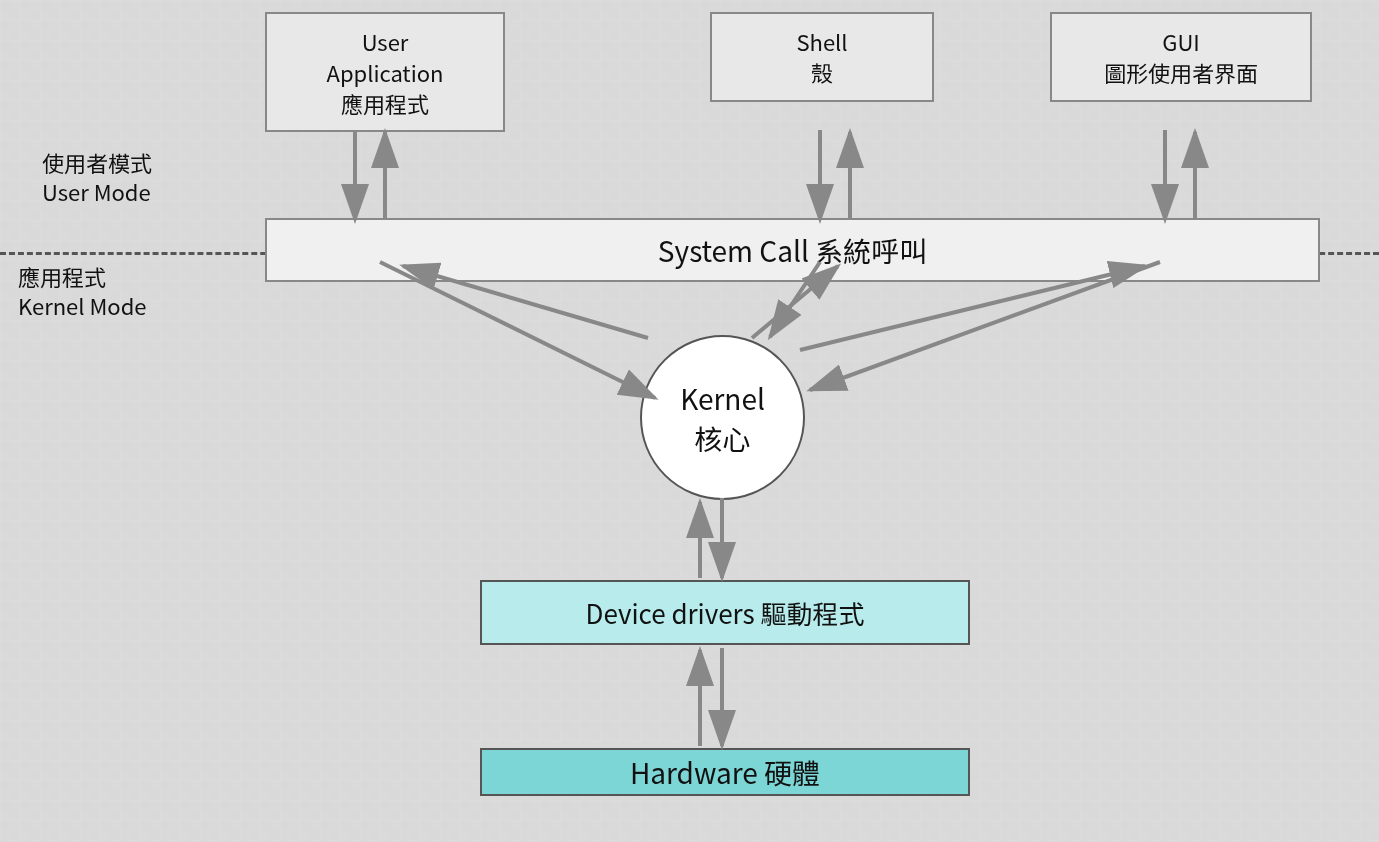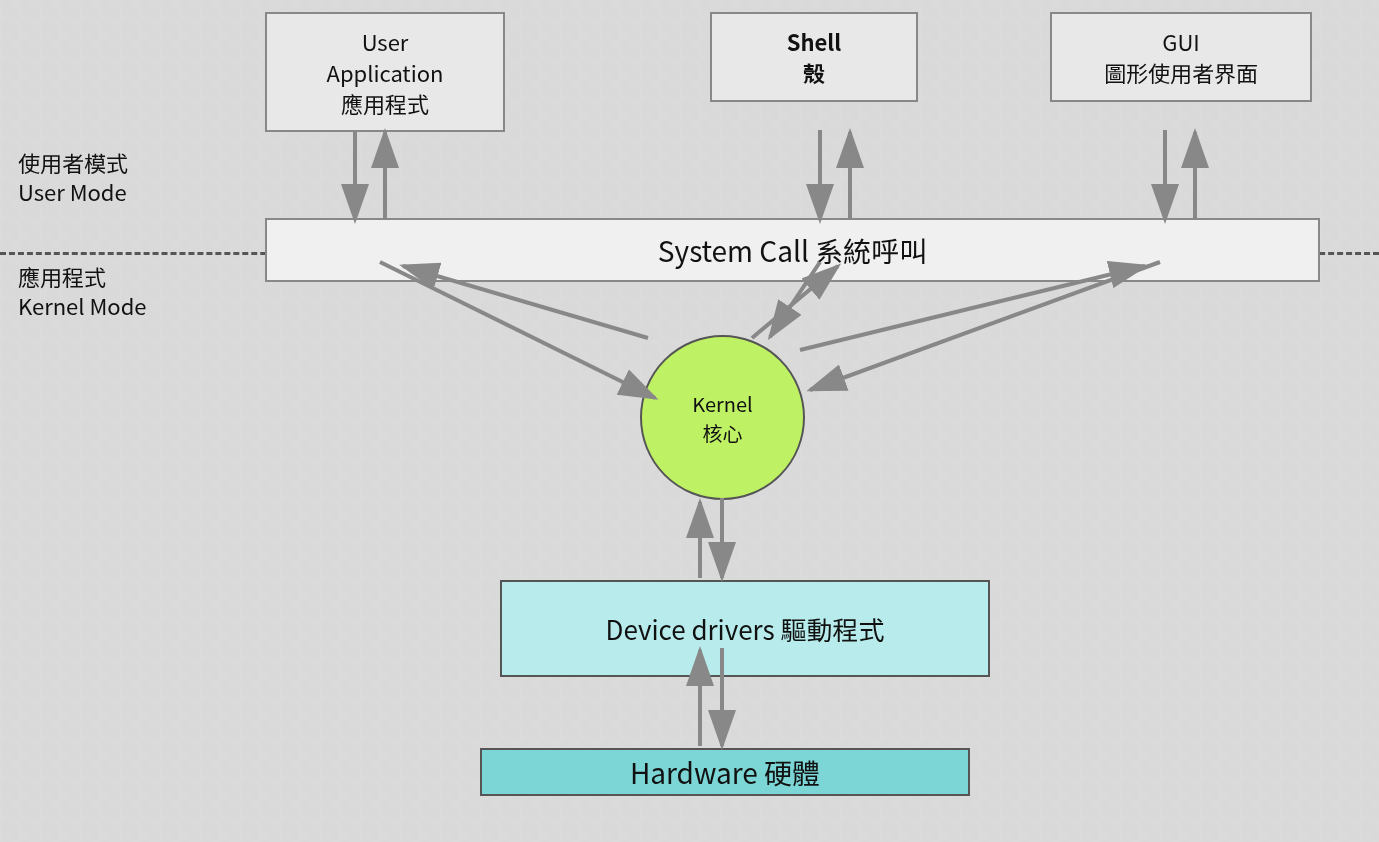--- a/index.html
+++ b/index.html
@@ -40,20 +40,21 @@
     .mode-label {
       position: absolute;
       left: 18px;
       font-size: 22px;
       line-height: 1.3;
       color: #111;
     }
 
     .user-mode-label {
       top: 148px;
+      margin-left: 24px;
     }
 
     .kernel-mode-label {
       top: 262px;
     }
 
     
     .dashed-line {
       position: absolute;
       left: 0;
@@ -76,22 +77,21 @@
 
     .box-user-app {
       top: 12px;
       left: 265px;
       width: 240px;
     }
 
     .box-shell {
       top: 12px;
       left: 710px;
-      width: 208px;
-      font-weight: bold;
+      width: 224px;
     }
 
     .box-gui {
       top: 12px;
       left: 1050px;
       width: 262px;
     }
 
     
     .box-syscall {
@@ -109,43 +109,42 @@
 
     
     .kernel-circle {
       position: absolute;
       top: 335px;
       left: 640px;
       width: 165px;
       height: 165px;
       border-radius: 50%;
       border: 2px solid #555;
-      background: #bef264;
+      background: #ffffff;
       display: flex;
       flex-direction: column;
       align-items: center;
       justify-content: center;
-      font-size: 20px;
+      font-size: 28px;
       color: #111;
       text-align: center;
     }
 
     
     .box-drivers {
       position: absolute;
       top: 580px;
       left: 480px;
       width: 490px;
       background: #b8ecec;
       border: 2px solid #555;
       text-align: center;
       font-size: 26px;
-      padding: 28px 16px;
-      color: #111;
-      margin-left: 20px;
+      padding: 12px 16px;
+      color: #111;
     }
 
     
     .box-hardware {
       position: absolute;
       top: 748px;
       left: 480px;
       width: 490px;
       background: #7dd6d6;
       border: 2px solid #555;

